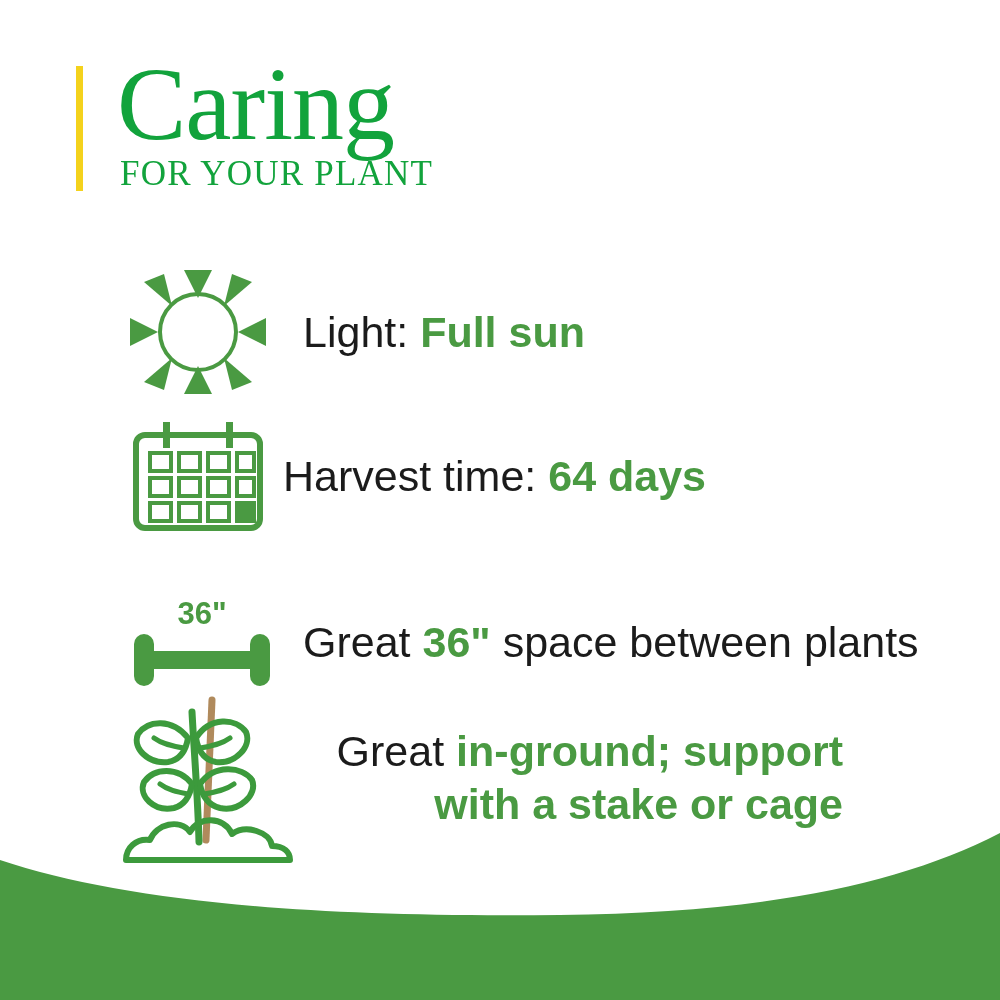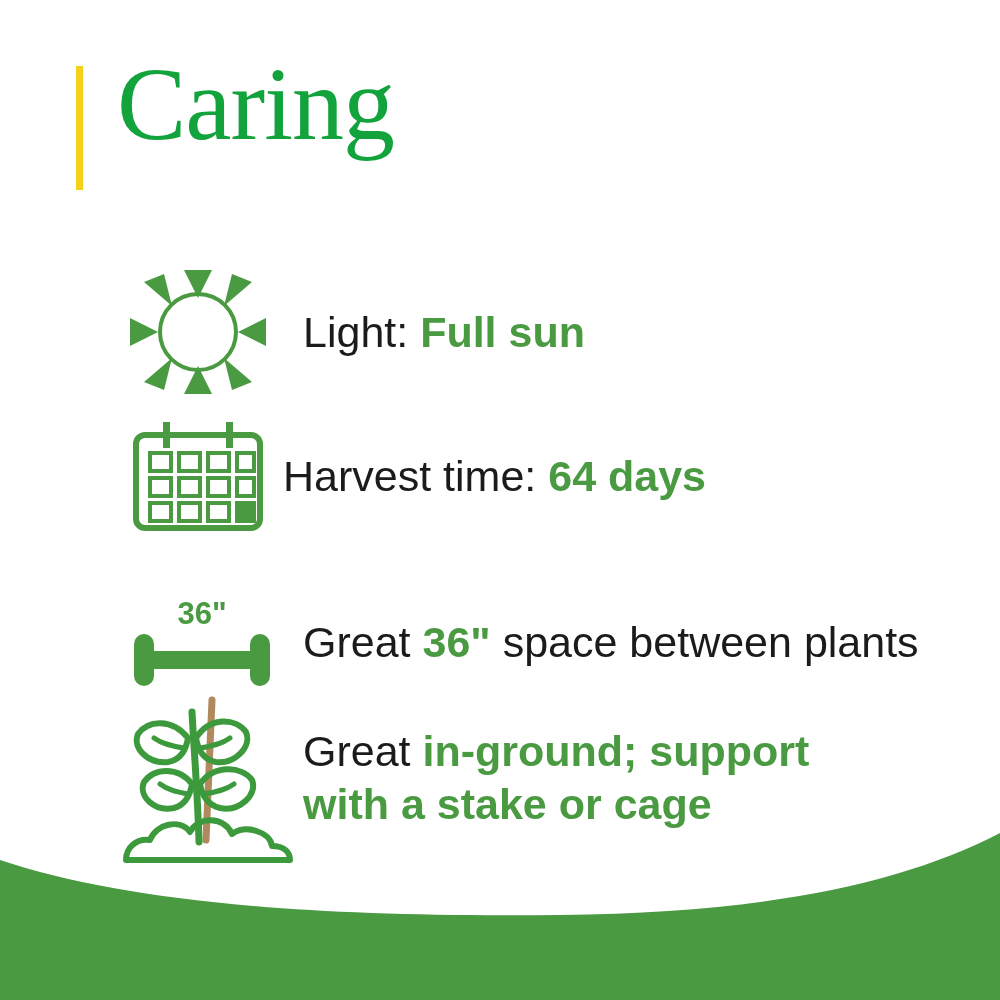--- a/index.html
+++ b/index.html
@@ -83,21 +83,21 @@
     white-space: normal;
   }
   .row-text .hl {
     color: #4A9A42;
     font-weight: 700;
   }
 
   #row-light      { left: 128px; top: 268px;  width: 820px; height: 128px; }
   #row-harvest    { left: 128px; top: 420px;  width: 820px; height: 112px; }
   #row-spacing    { left: 128px; top: 596px;  width: 820px; height: 92px;  }
-  #row-support    { left: 120px; top: 690px;  width: 860px; height: 175px; }
+  #row-support    { left: 120px; top: 690px;  width: 860px; height: 175px; text-align: right; }
 
   #row-light   .row-icon { width: 140px; height: 128px; }
   #row-harvest .row-icon { width: 140px; height: 112px; }
   #row-spacing .row-icon { width: 148px; height: 92px;  }
   #row-support .row-icon { width: 176px; height: 175px; }
 
   #row-light   .row-text { margin-left: 35px; }
   #row-harvest .row-text { margin-left: 15px; }
   #row-spacing .row-text { margin-left: 27px; }
   #row-support .row-text { margin-left: 7px; max-width: 540px; }
@@ -138,20 +138,21 @@
 </style>
 </head>
 <body>
 
 <div id="card">
 
   <div id="header">
     <div id="accent-bar"></div>
     <div id="title-block">
       <div id="main-title">Caring</div>
+      <div id="sub-title">FOR YOUR PLANT</div>
     </div>
   </div>
 
   <div class="row" id="row-light">
     <div class="row-icon">
       <svg width="140" height="128" viewBox="0 0 140 128">
         <circle cx="70" cy="64" r="38" fill="none" stroke="#4A9A42" stroke-width="4"></circle>
 
         <g fill="#4A9A42">
           <polygon points="56,2 84,2 70,30"></polygon>

